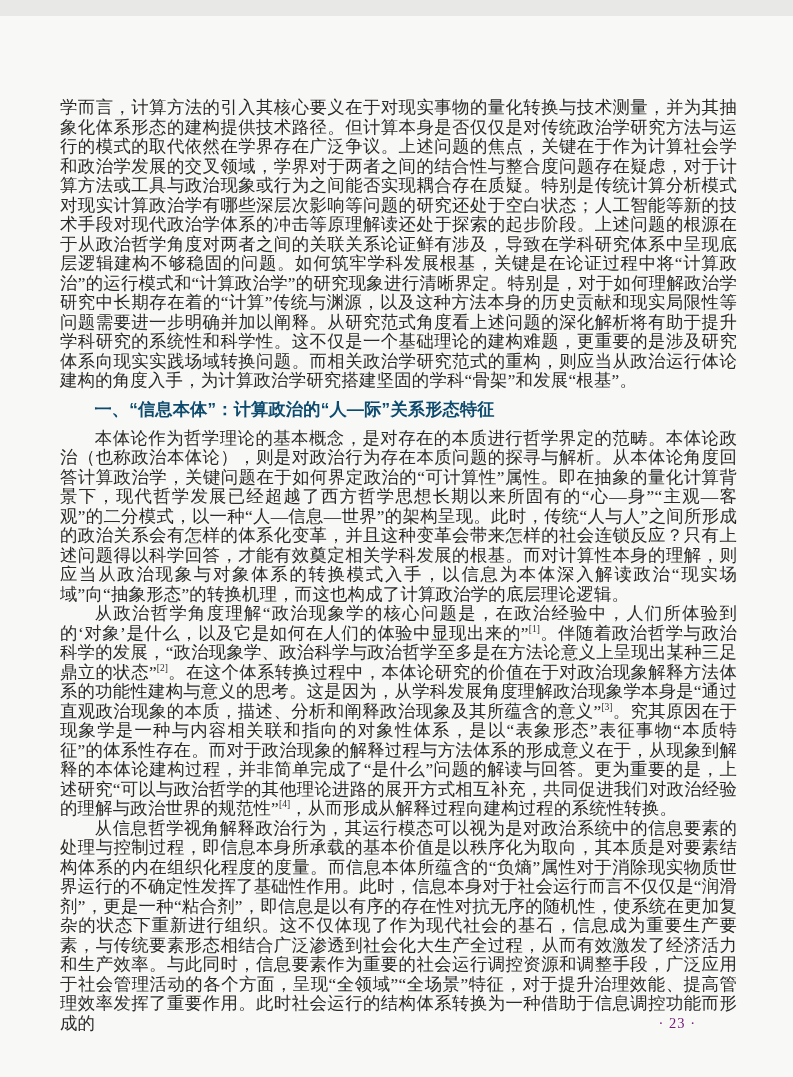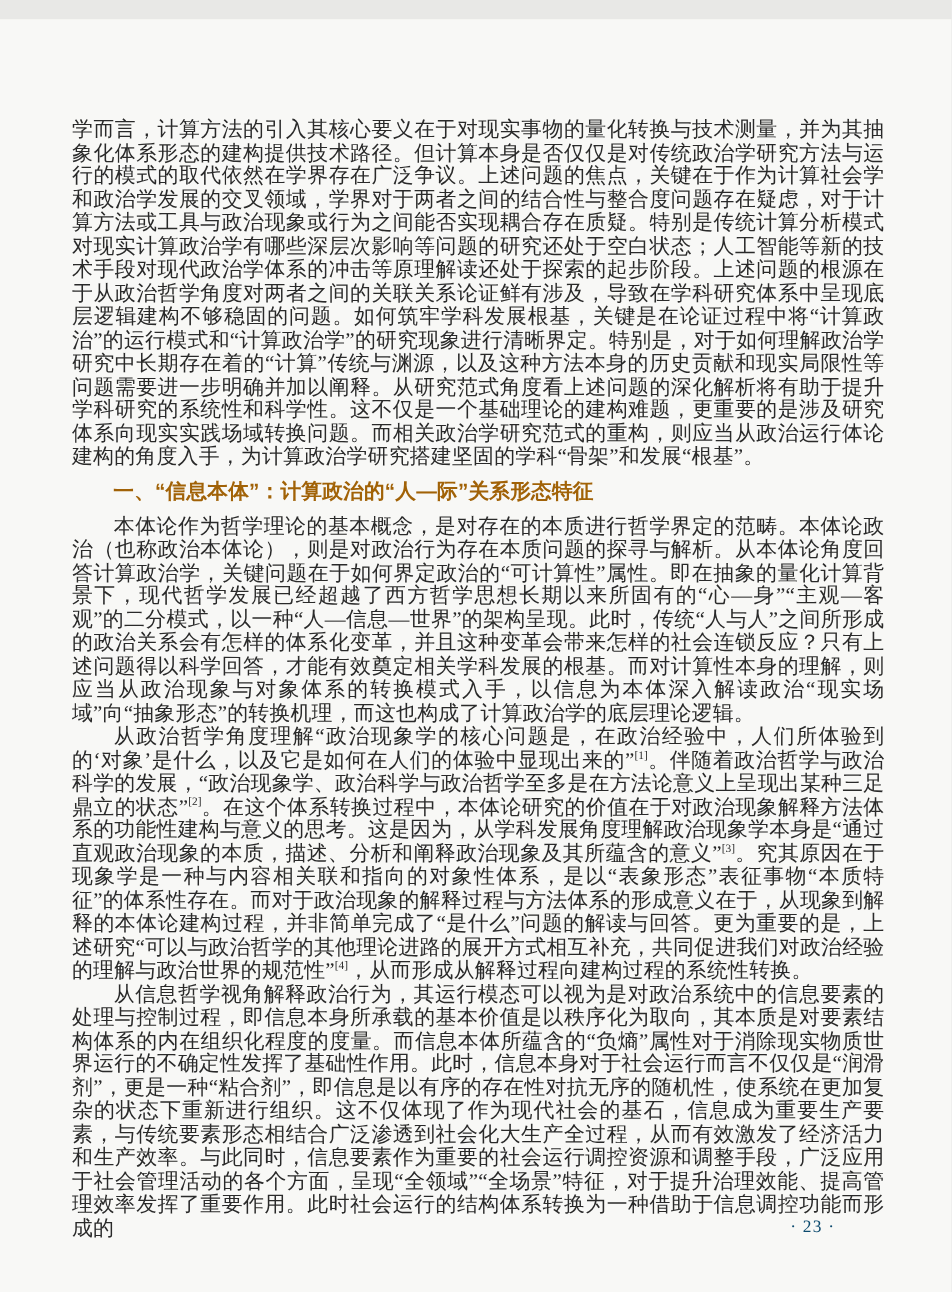--- a/index.html
+++ b/index.html
@@ -37,41 +37,41 @@
   }
   .section-heading {
     font-family: "Liberation Sans", "DejaVu Sans", sans-serif;
     font-weight: bold;
     font-size: 17.2px;
     line-height: 20px;
     margin: 8px 0 10px 0;
     padding: 0;
     text-indent: 2em;
     text-align: left;
-    color: #a16207;
+    color: #0c4a6e;
   }
   .sub-heading {
     margin: 0;
     padding: 0;
     text-indent: 2em;
   }
   .ref {
     font-size: 9.5px;
     line-height: 0;
     vertical-align: super;
     letter-spacing: 0;
   }
   .page-number {
     position: absolute;
     top: 999px;
     right: 97px;
     font-size: 14.5px;
     line-height: 17px;
     letter-spacing: 1px;
-    color: #0c4a6e;
+    color: #701a75;
   }
 </style>
 </head>
 <body>
 
 <div class="page">
   <div class="text-block">
 
     <p class="body-para continued">学而言，计算方法的引入其核心要义在于对现实事物的量化转换与技术测量，并为其抽象化体系形态的建构提供技术路径。但计算本身是否仅仅是对传统政治学研究方法与运行的模式的取代依然在学界存在广泛争议。上述问题的焦点，关键在于作为计算社会学和政治学发展的交叉领域，学界对于两者之间的结合性与整合度问题存在疑虑，对于计算方法或工具与政治现象或行为之间能否实现耦合存在质疑。特别是传统计算分析模式对现实计算政治学有哪些深层次影响等问题的研究还处于空白状态；人工智能等新的技术手段对现代政治学体系的冲击等原理解读还处于探索的起步阶段。上述问题的根源在于从政治哲学角度对两者之间的关联关系论证鲜有涉及，导致在学科研究体系中呈现底层逻辑建构不够稳固的问题。如何筑牢学科发展根基，关键是在论证过程中将“计算政治”的运行模式和“计算政治学”的研究现象进行清晰界定。特别是，对于如何理解政治学研究中长期存在着的“计算”传统与渊源，以及这种方法本身的历史贡献和现实局限性等问题需要进一步明确并加以阐释。从研究范式角度看上述问题的深化解析将有助于提升学科研究的系统性和科学性。这不仅是一个基础理论的建构难题，更重要的是涉及研究体系向现实实践场域转换问题。而相关政治学研究范式的重构，则应当从政治运行体论建构的角度入手，为计算政治学研究搭建坚固的学科“骨架”和发展“根基”。</p>
 

